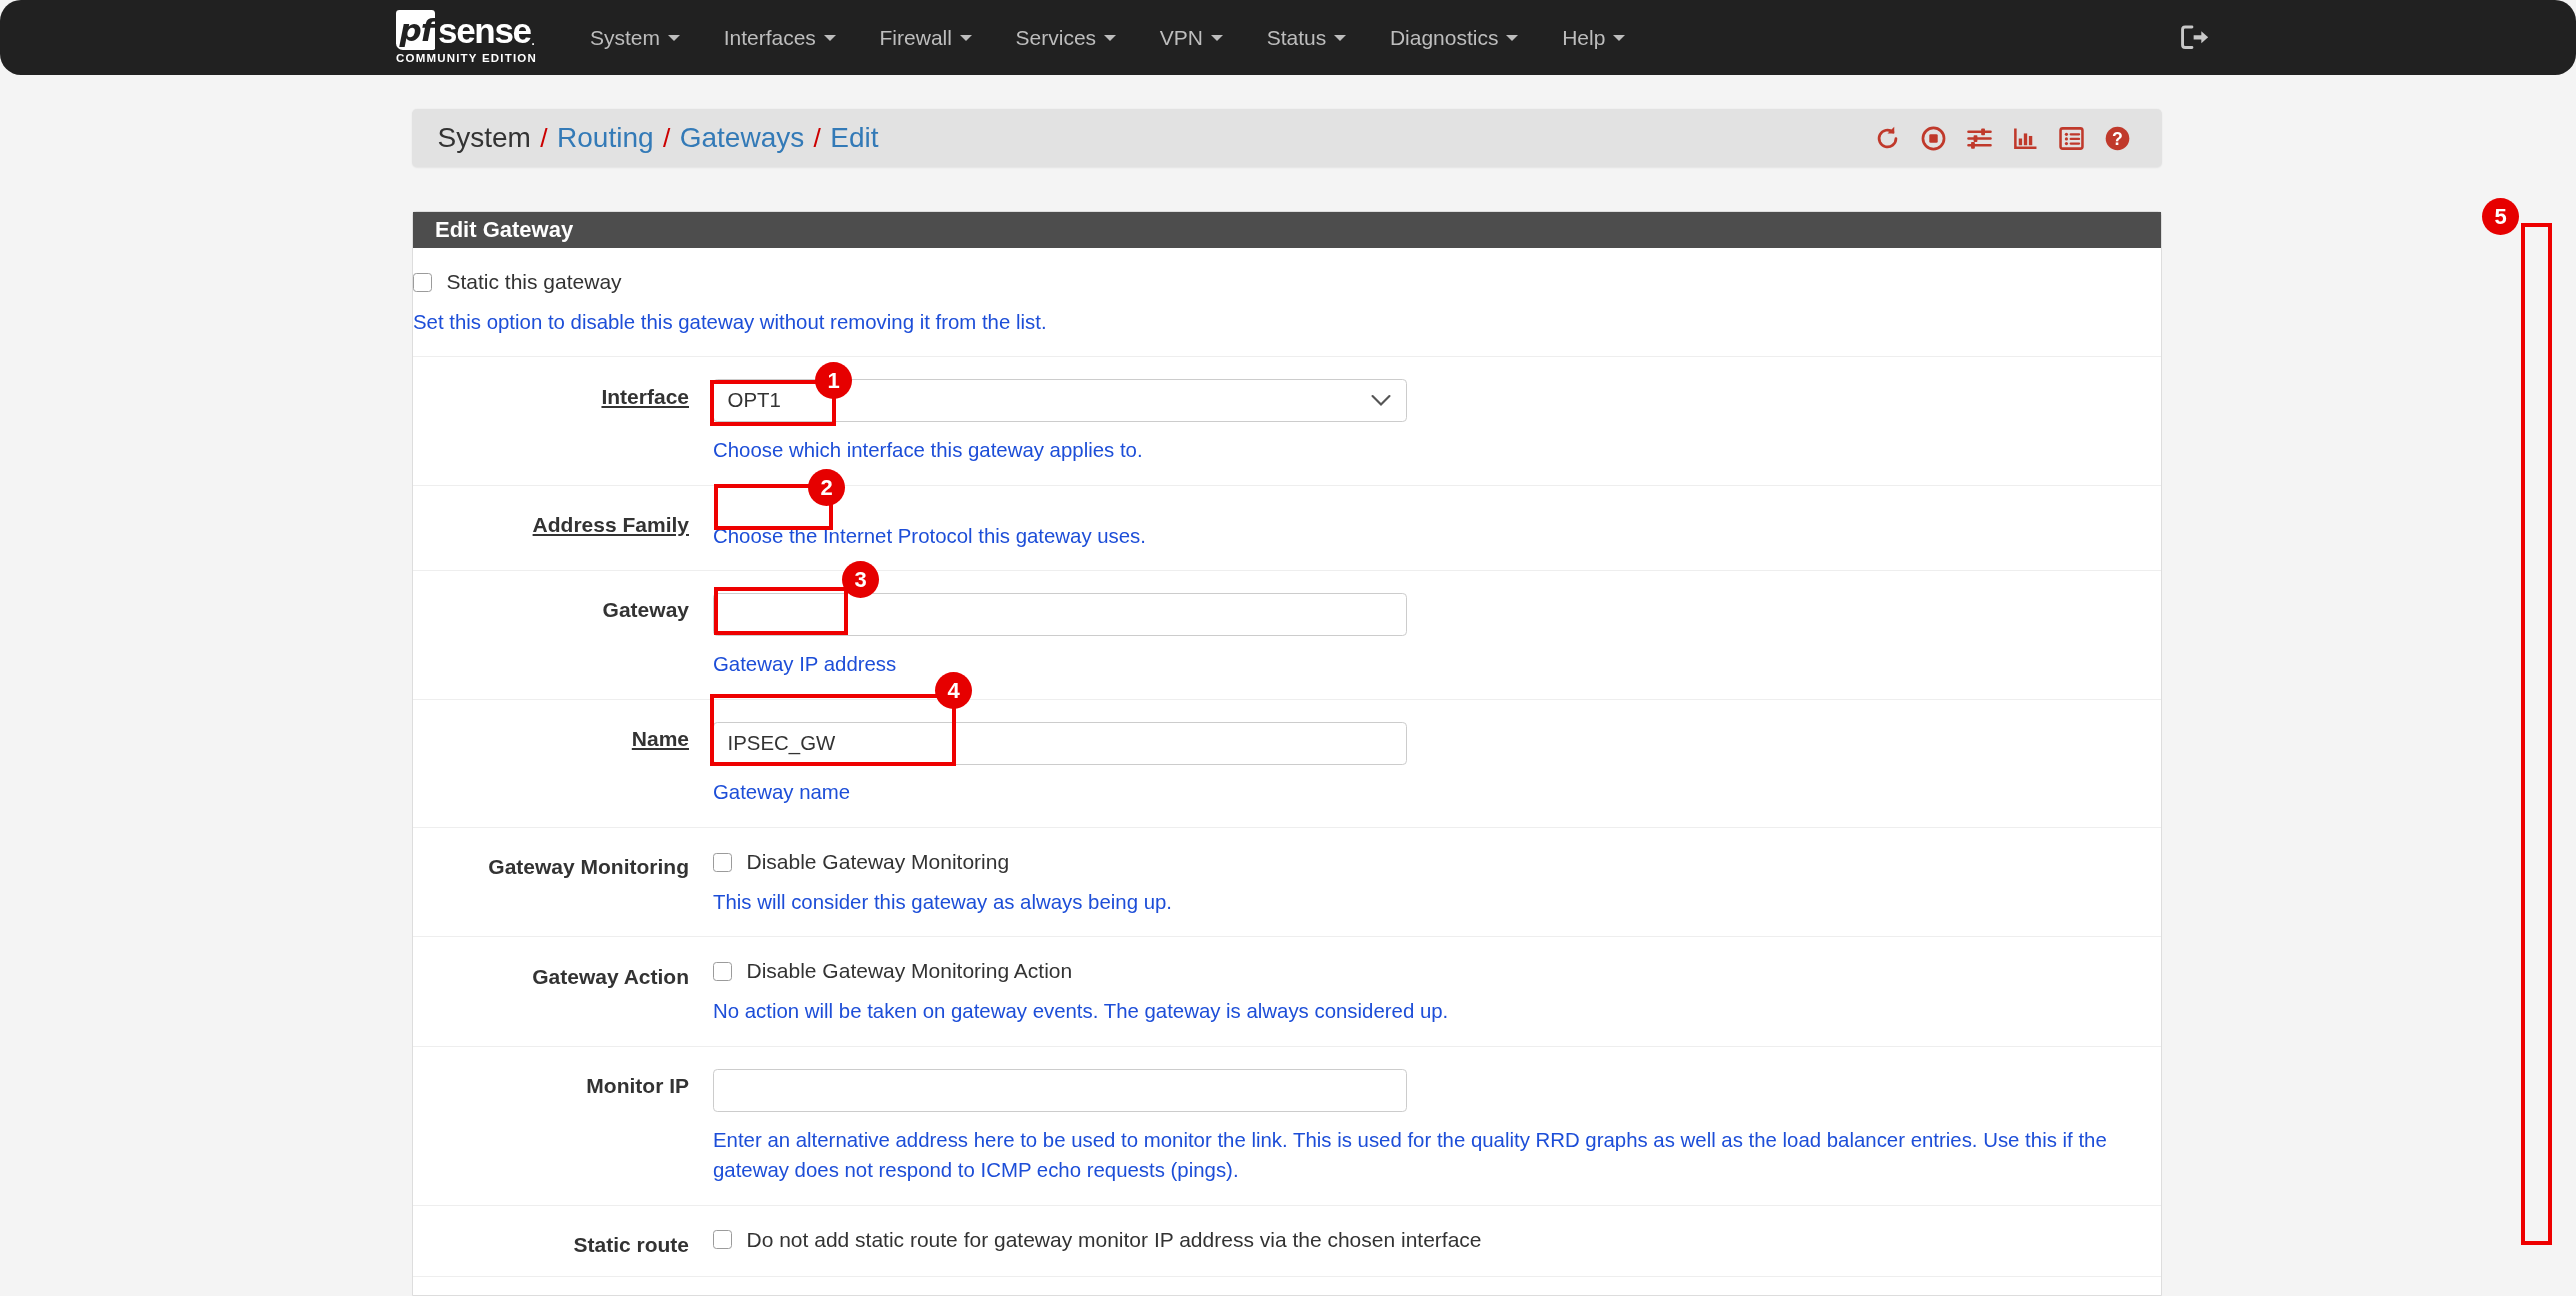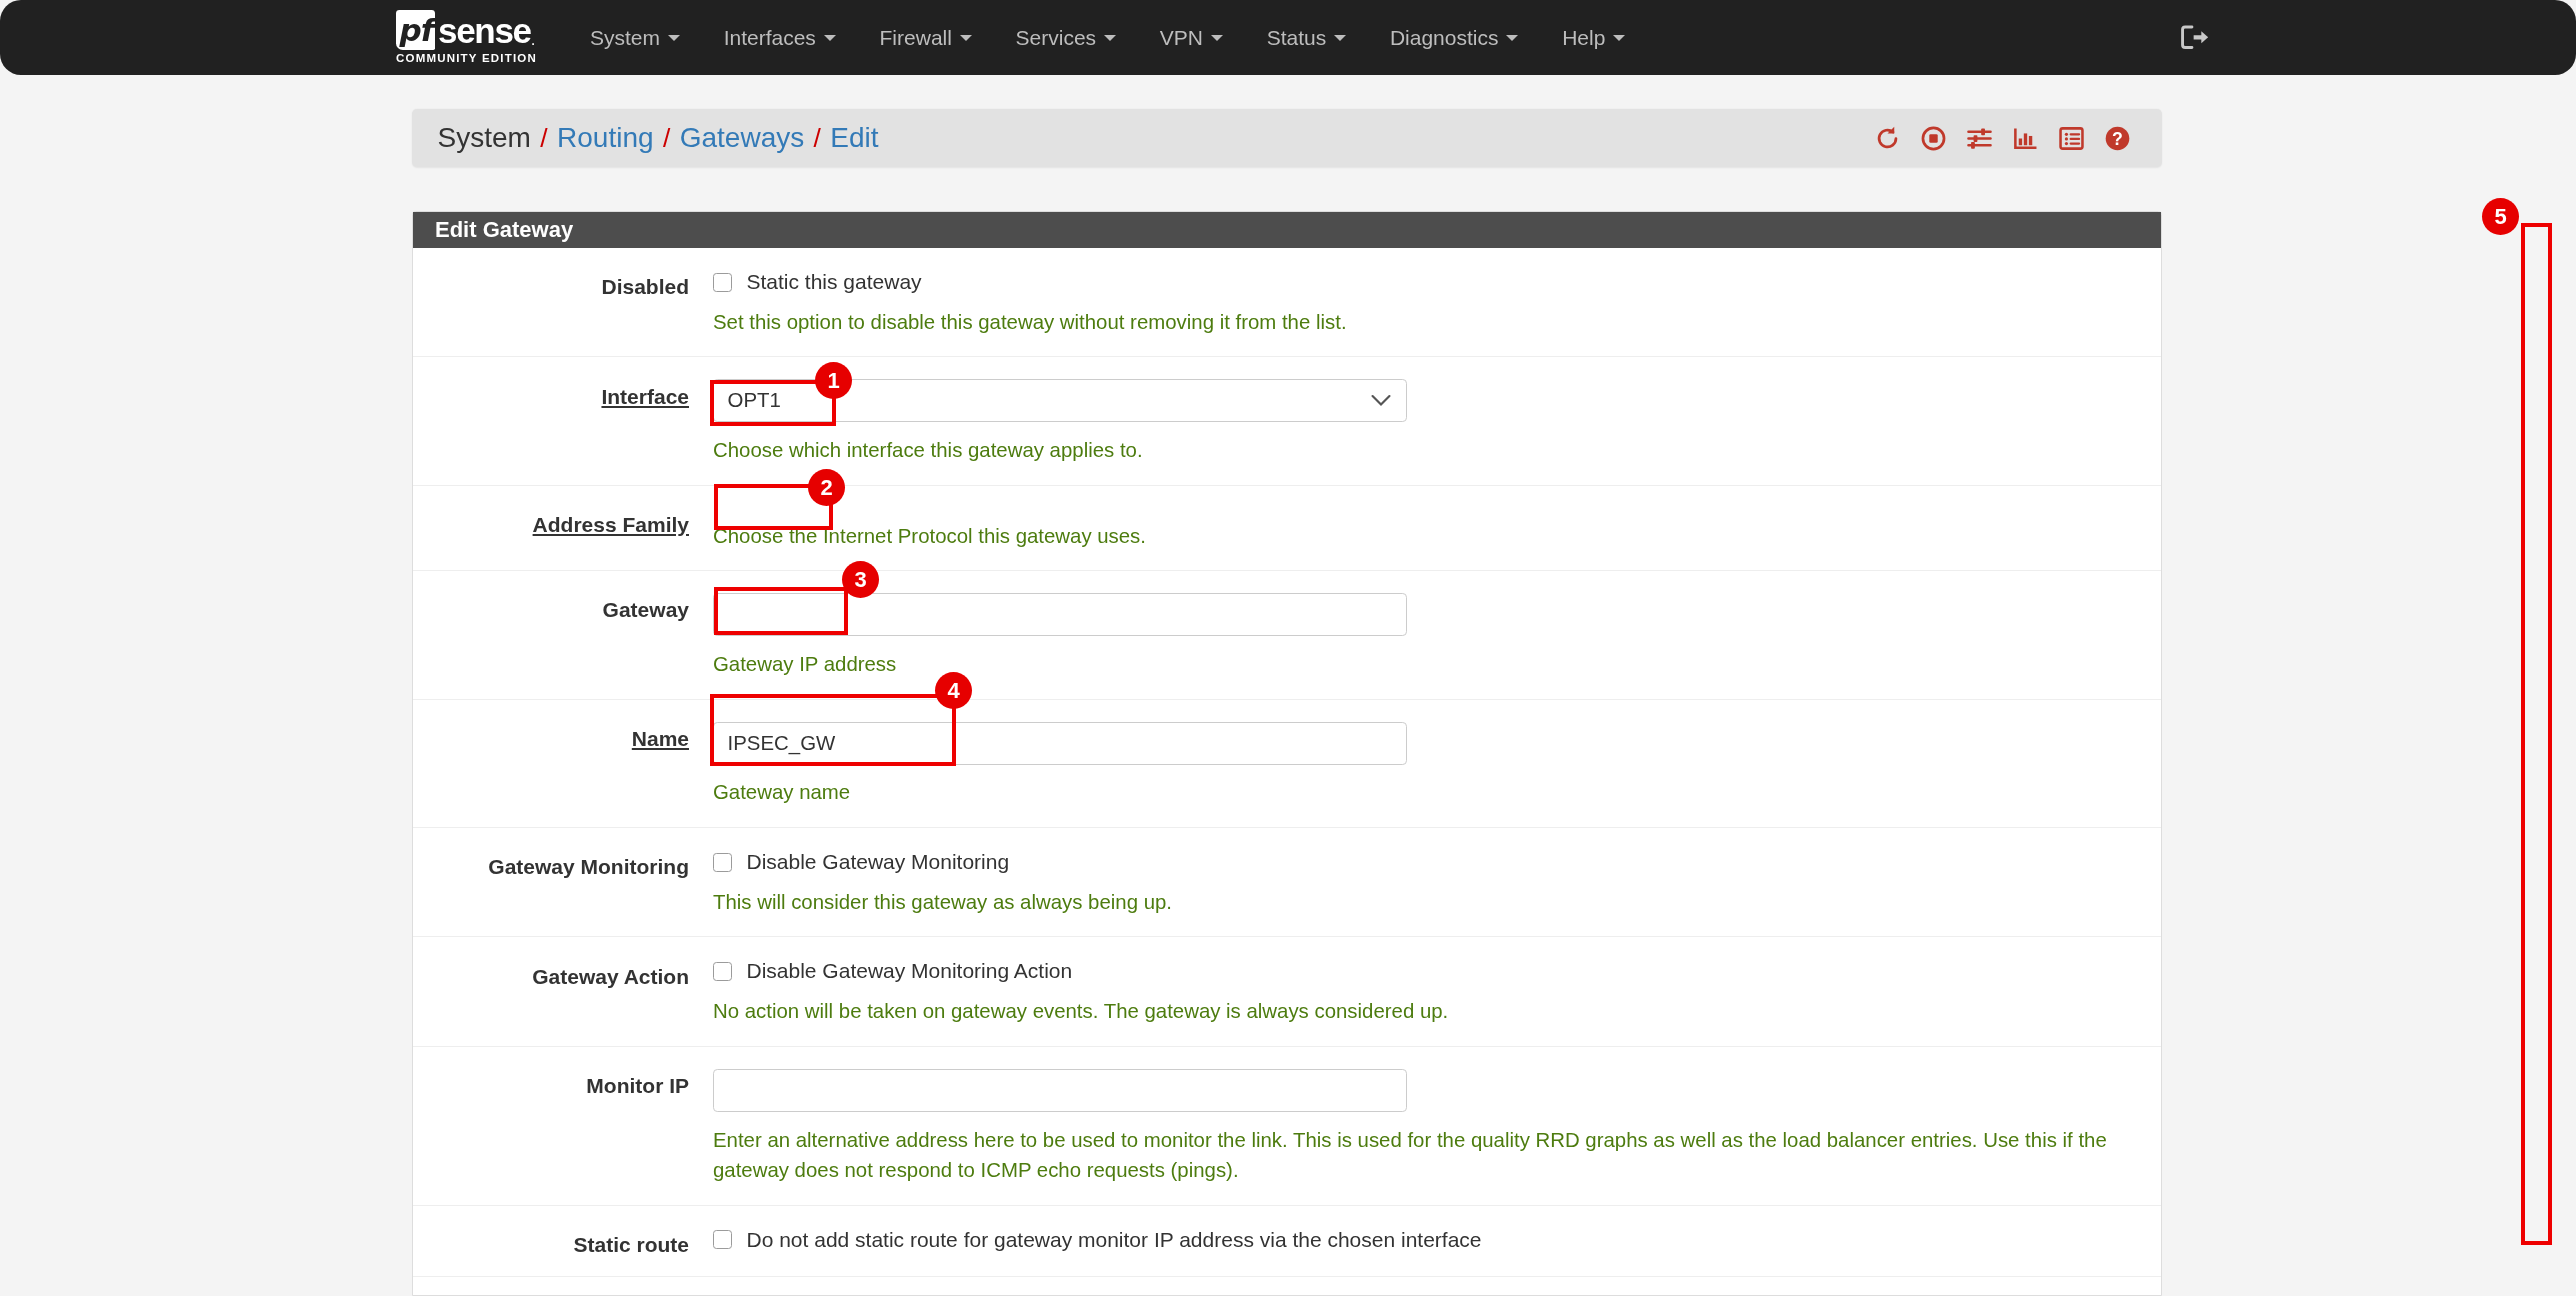--- a/index.html
+++ b/index.html
@@ -130,21 +130,21 @@
   .checkbox {
     width: 19px; height: 19px;
     border: 1.7px solid #9b9b9b;
     border-radius: 3.4px;
     background: #ffffff;
     margin-right: 14.5px;
     cursor: pointer; flex-shrink: 0;
   }
   .cb-text { font-size: 21px; color: #333333; }
   .help {
-    font-size: 20.4px; color: #4d7c0f;
+    font-size: 20.4px; color: #1d4ed8;
     margin-top: 12.8px; line-height: 1.5;
   }
   .field-select, .field-input {
     width: 694px; height: 43px;
     border: 0.9px solid #cccccc;
     border-radius: 4.3px;
     background: #ffffff;
     font-size: 20.4px; color: #333333;
     padding: 0 13.6px;
     display: flex; align-items: center;
@@ -298,21 +298,20 @@
         </svg>
       </span>
     </div>
   </div>
 
   <div class="panel">
 
     <div class="panel-head">Edit Gateway</div>
 
     <div class="row">
-      <div class="row-label">Disabled</div>
       <div class="row-body">
         <div class="cb-line">
           <span class="checkbox"></span>
           <span class="cb-text">Static this gateway</span>
         </div>
         <div class="help">Set this option to disable this gateway without removing it from the list.</div>
       </div>
     </div>
 
     <div class="row">

